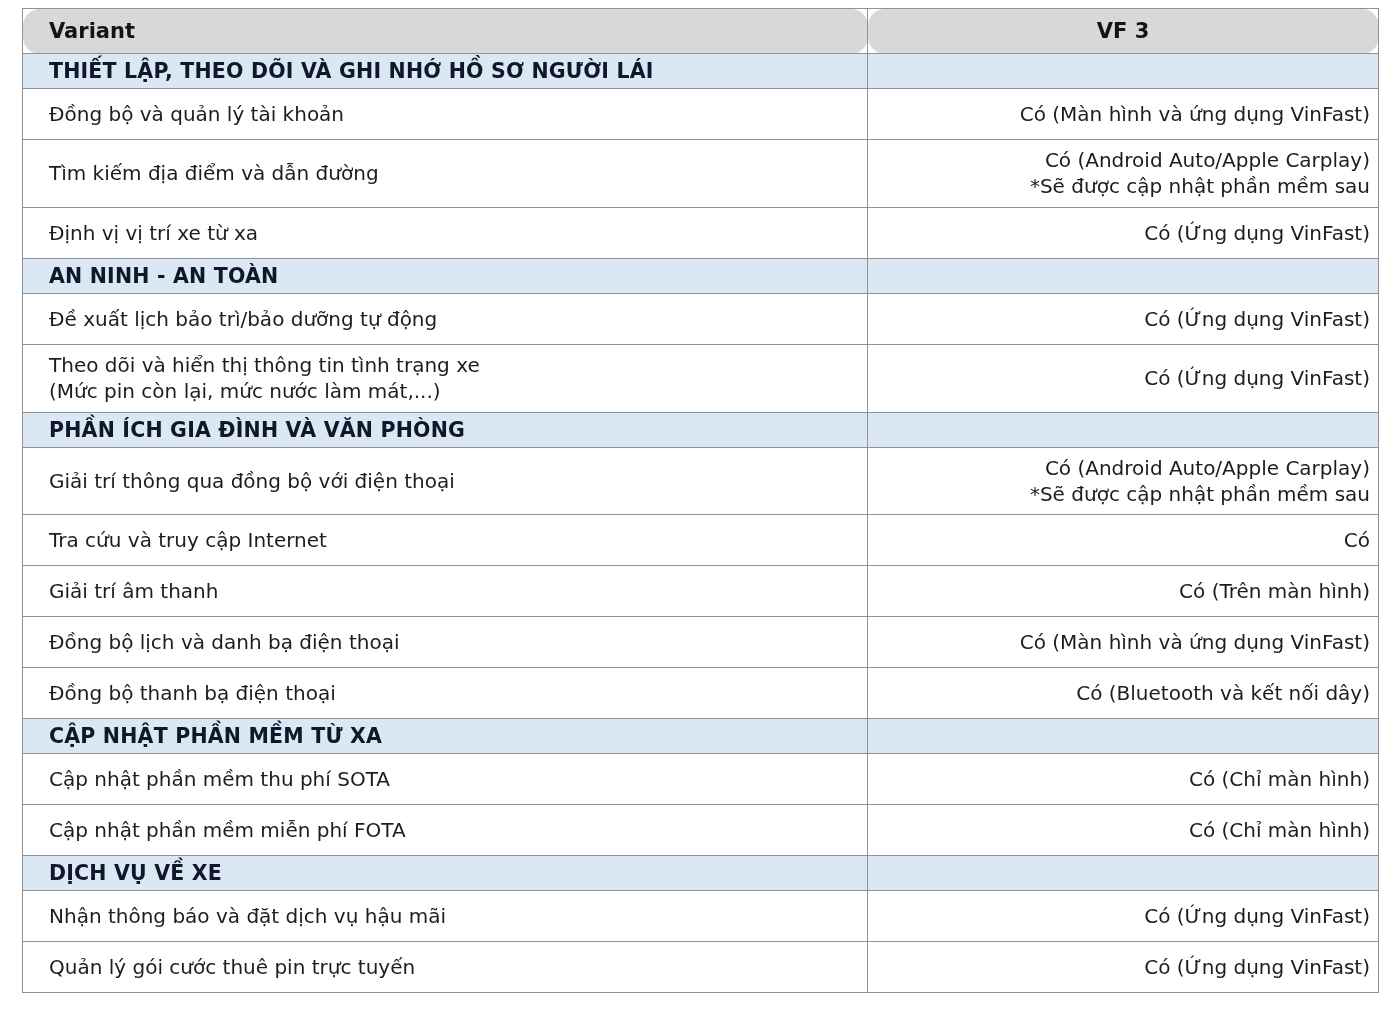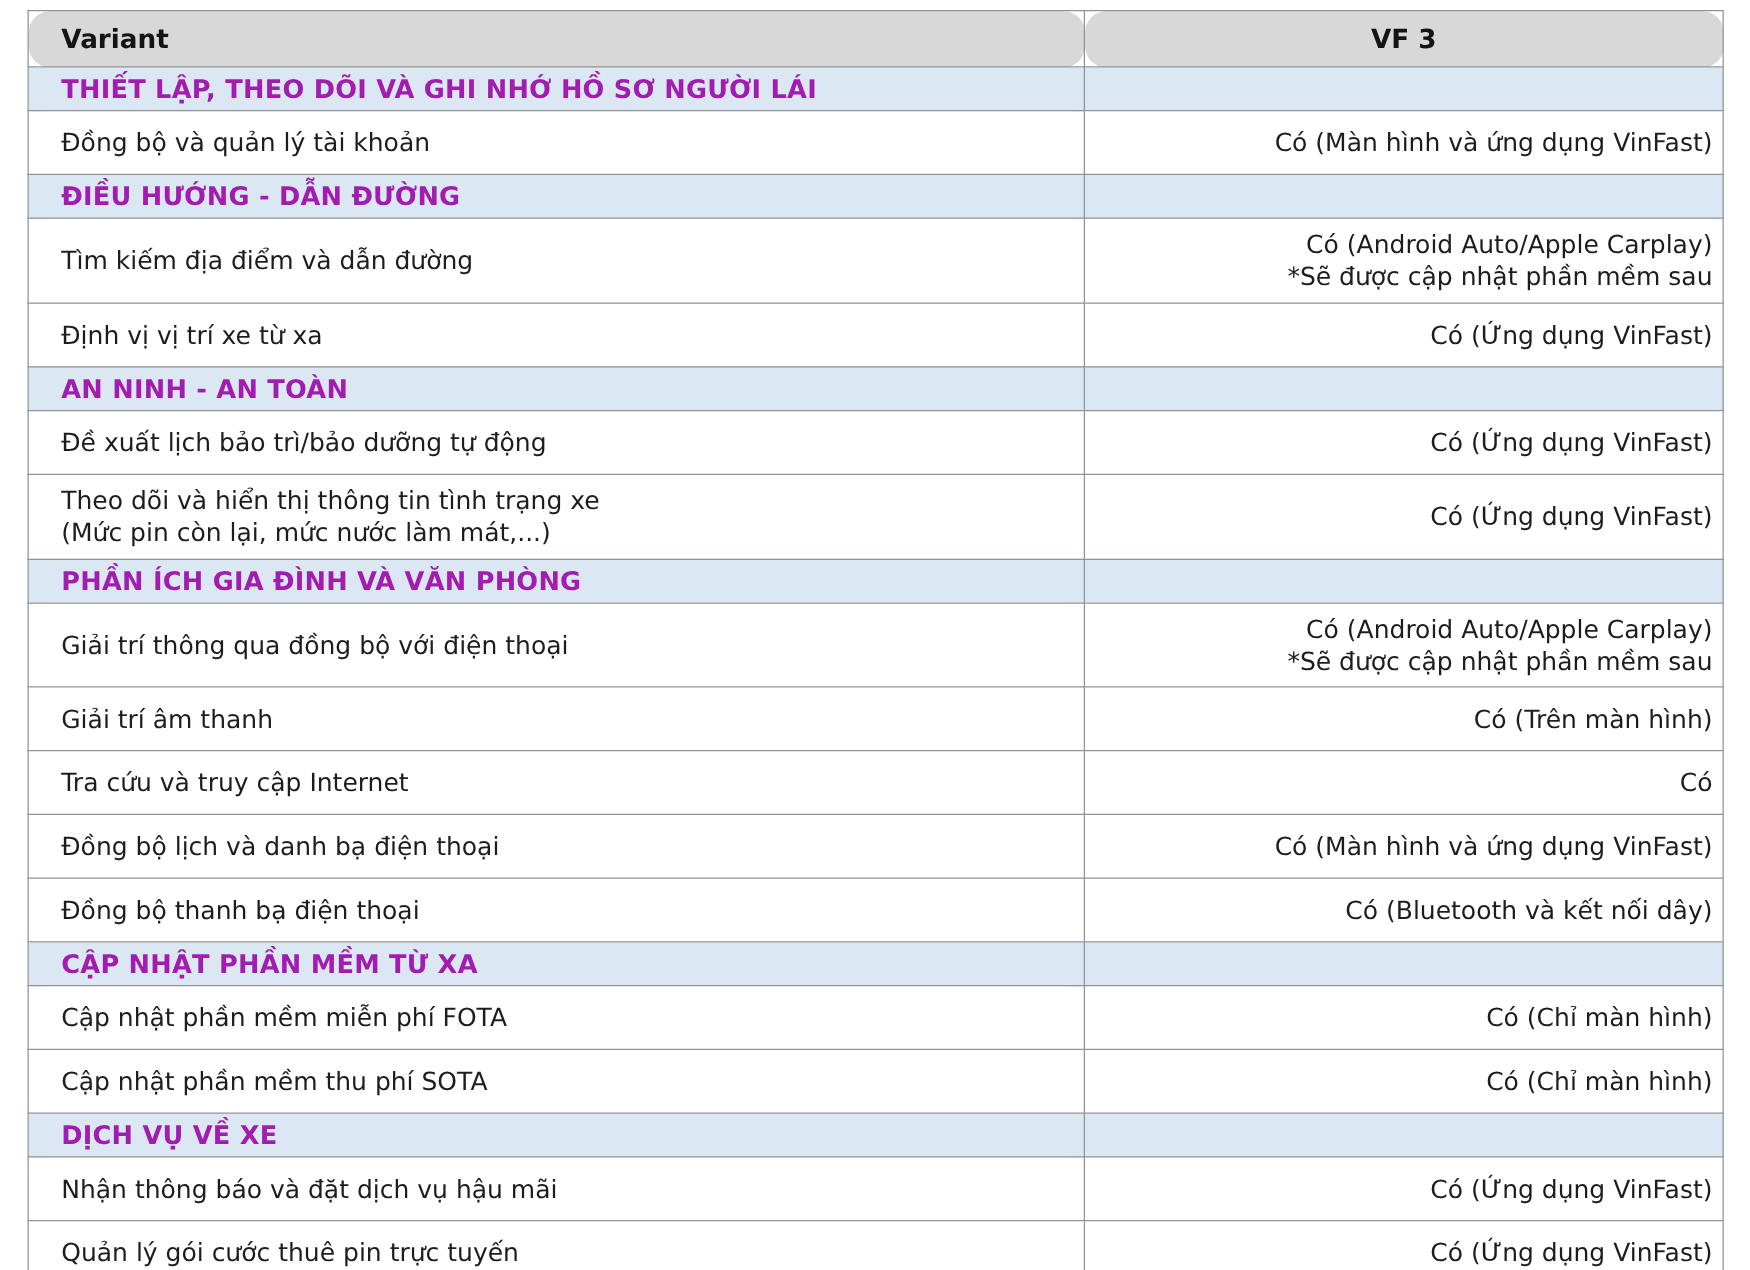--- a/index.html
+++ b/index.html
@@ -50,21 +50,21 @@
   tr.head th.center {
   }
 
   
   tr.section td {
     background: #dbe8f3;
     height: 34px;
     font-size: 20.5px;
     font-weight: bold;
     letter-spacing: 0.2px;
-    color: #a21caf;
+    color: #0f172a;
   }
   tr.section td.label {
     text-align: left;
     padding-left: 26px;
   }
 
   
   tr.item td {
     background: #ffffff;
     font-size: 20px;
@@ -110,24 +110,20 @@
           <td class="value">&nbsp;</td>
         </tr>
         <tr class="item single">
           <td class="label">
             <span class="line">Đồng bộ và quản lý tài khoản</span>
           </td>
           <td class="value">
             <span class="line">Có (Màn hình và ứng dụng VinFast)</span>
           </td>
         </tr>
-        <tr class="section">
-          <td class="label">ĐIỀU HƯỚNG - DẪN ĐƯỜNG</td>
-          <td class="value">&nbsp;</td>
-        </tr>
         <tr class="item tall">
           <td class="label">
             <span class="line">Tìm kiếm địa điểm và dẫn đường</span>
           </td>
           <td class="value">
             <span class="line">Có (Android Auto/Apple Carplay)</span>
             <span class="line">*Sẽ được cập nhật phần mềm sau</span>
           </td>
         </tr>
         <tr class="item single">
@@ -167,65 +163,65 @@
           <td class="label">
             <span class="line">Giải trí thông qua đồng bộ với điện thoại</span>
           </td>
           <td class="value">
             <span class="line">Có (Android Auto/Apple Carplay)</span>
             <span class="line">*Sẽ được cập nhật phần mềm sau</span>
           </td>
         </tr>
         <tr class="item single">
           <td class="label">
+            <span class="line">Tra cứu và truy cập Internet</span>
+          </td>
+          <td class="value">
+            <span class="line">Có</span>
+          </td>
+        </tr>
+        <tr class="item single">
+          <td class="label">
             <span class="line">Giải trí âm thanh</span>
           </td>
           <td class="value">
             <span class="line">Có (Trên màn hình)</span>
           </td>
         </tr>
         <tr class="item single">
           <td class="label">
-            <span class="line">Tra cứu và truy cập Internet</span>
-          </td>
-          <td class="value">
-            <span class="line">Có</span>
-          </td>
-        </tr>
-        <tr class="item single">
-          <td class="label">
             <span class="line">Đồng bộ lịch  và danh bạ điện thoại</span>
           </td>
           <td class="value">
             <span class="line">Có (Màn hình và ứng dụng VinFast)</span>
           </td>
         </tr>
         <tr class="item single">
           <td class="label">
             <span class="line">Đồng bộ thanh bạ điện thoại</span>
           </td>
           <td class="value">
             <span class="line">Có (Bluetooth và kết nối dây)</span>
           </td>
         </tr>
         <tr class="section">
           <td class="label">CẬP NHẬT PHẦN MỀM TỪ XA</td>
           <td class="value">&nbsp;</td>
         </tr>
         <tr class="item single">
           <td class="label">
+            <span class="line">Cập nhật phần mềm thu phí SOTA</span>
+          </td>
+          <td class="value">
+            <span class="line">Có (Chỉ màn hình)</span>
+          </td>
+        </tr>
+        <tr class="item single">
+          <td class="label">
             <span class="line">Cập nhật phần mềm miễn phí FOTA</span>
-          </td>
-          <td class="value">
-            <span class="line">Có (Chỉ màn hình)</span>
-          </td>
-        </tr>
-        <tr class="item single">
-          <td class="label">
-            <span class="line">Cập nhật phần mềm thu phí SOTA</span>
           </td>
           <td class="value">
             <span class="line">Có (Chỉ màn hình)</span>
           </td>
         </tr>
         <tr class="section">
           <td class="label">DỊCH VỤ VỀ XE</td>
           <td class="value">&nbsp;</td>
         </tr>
         <tr class="item single">

